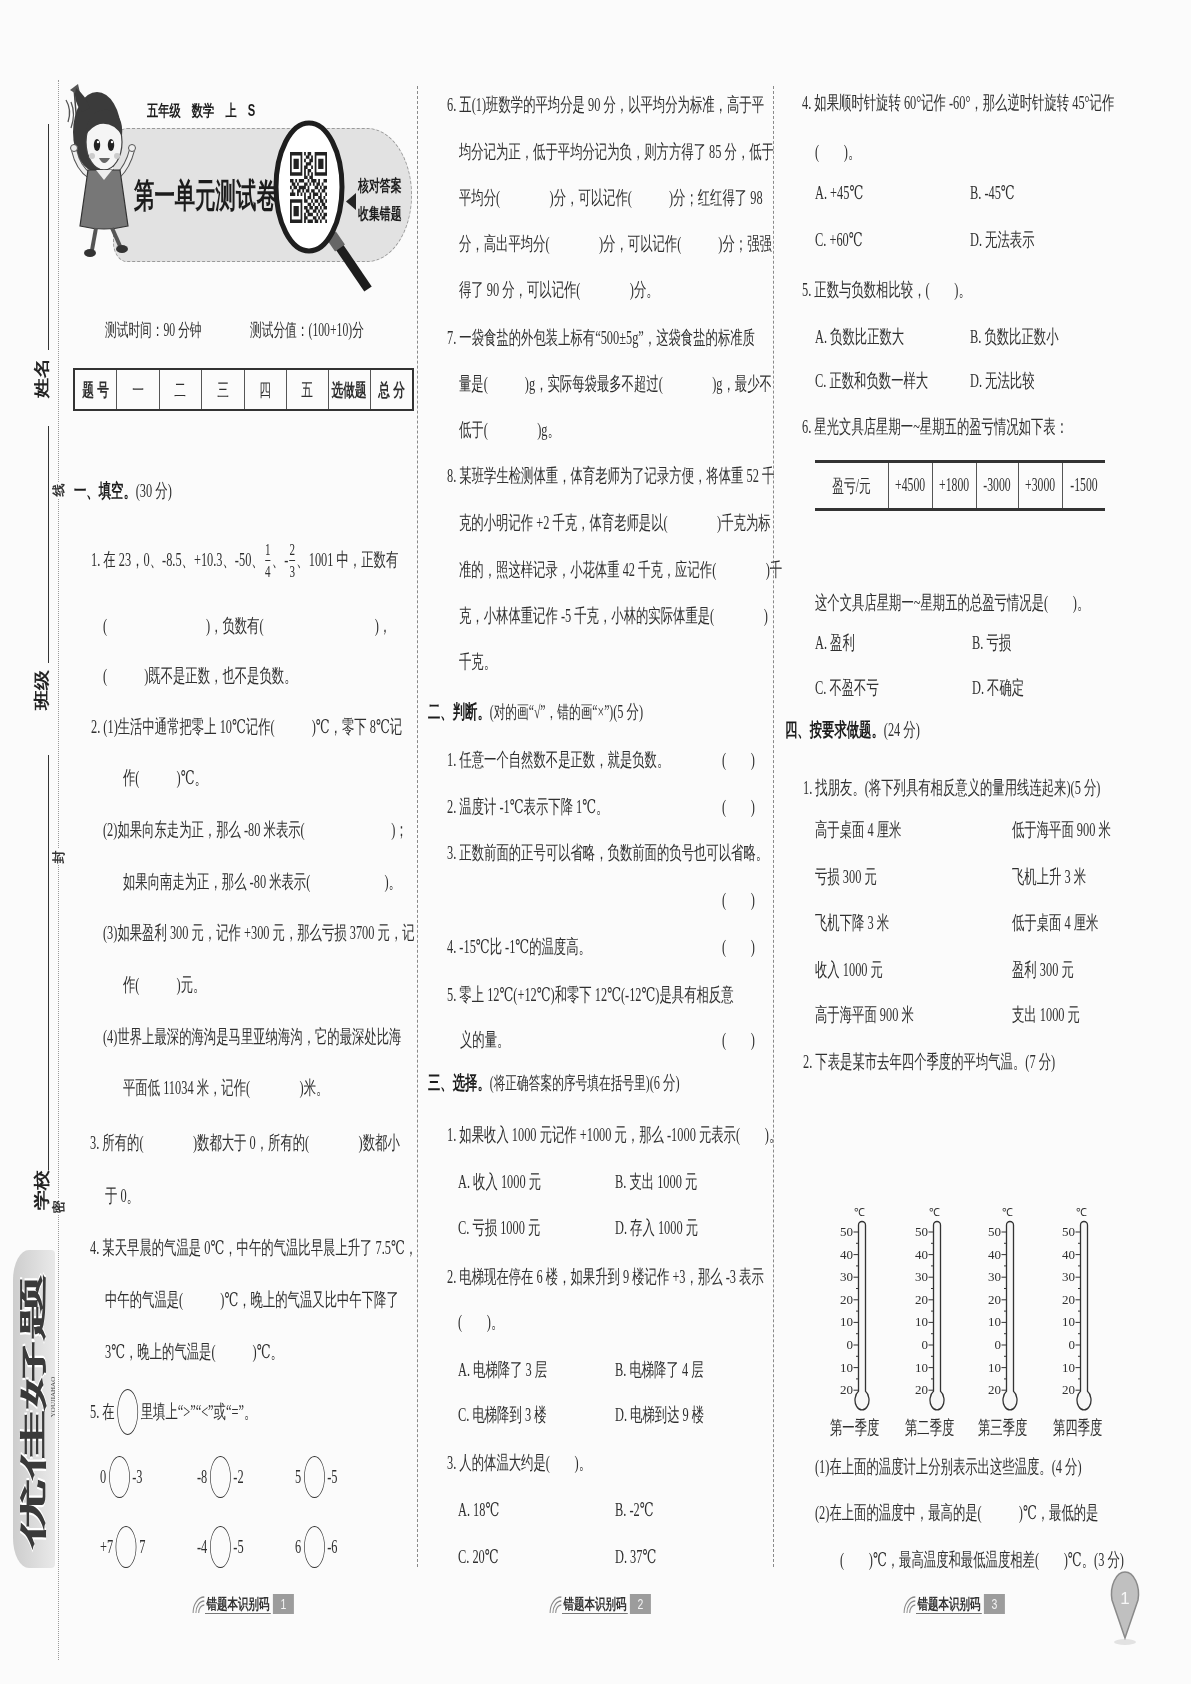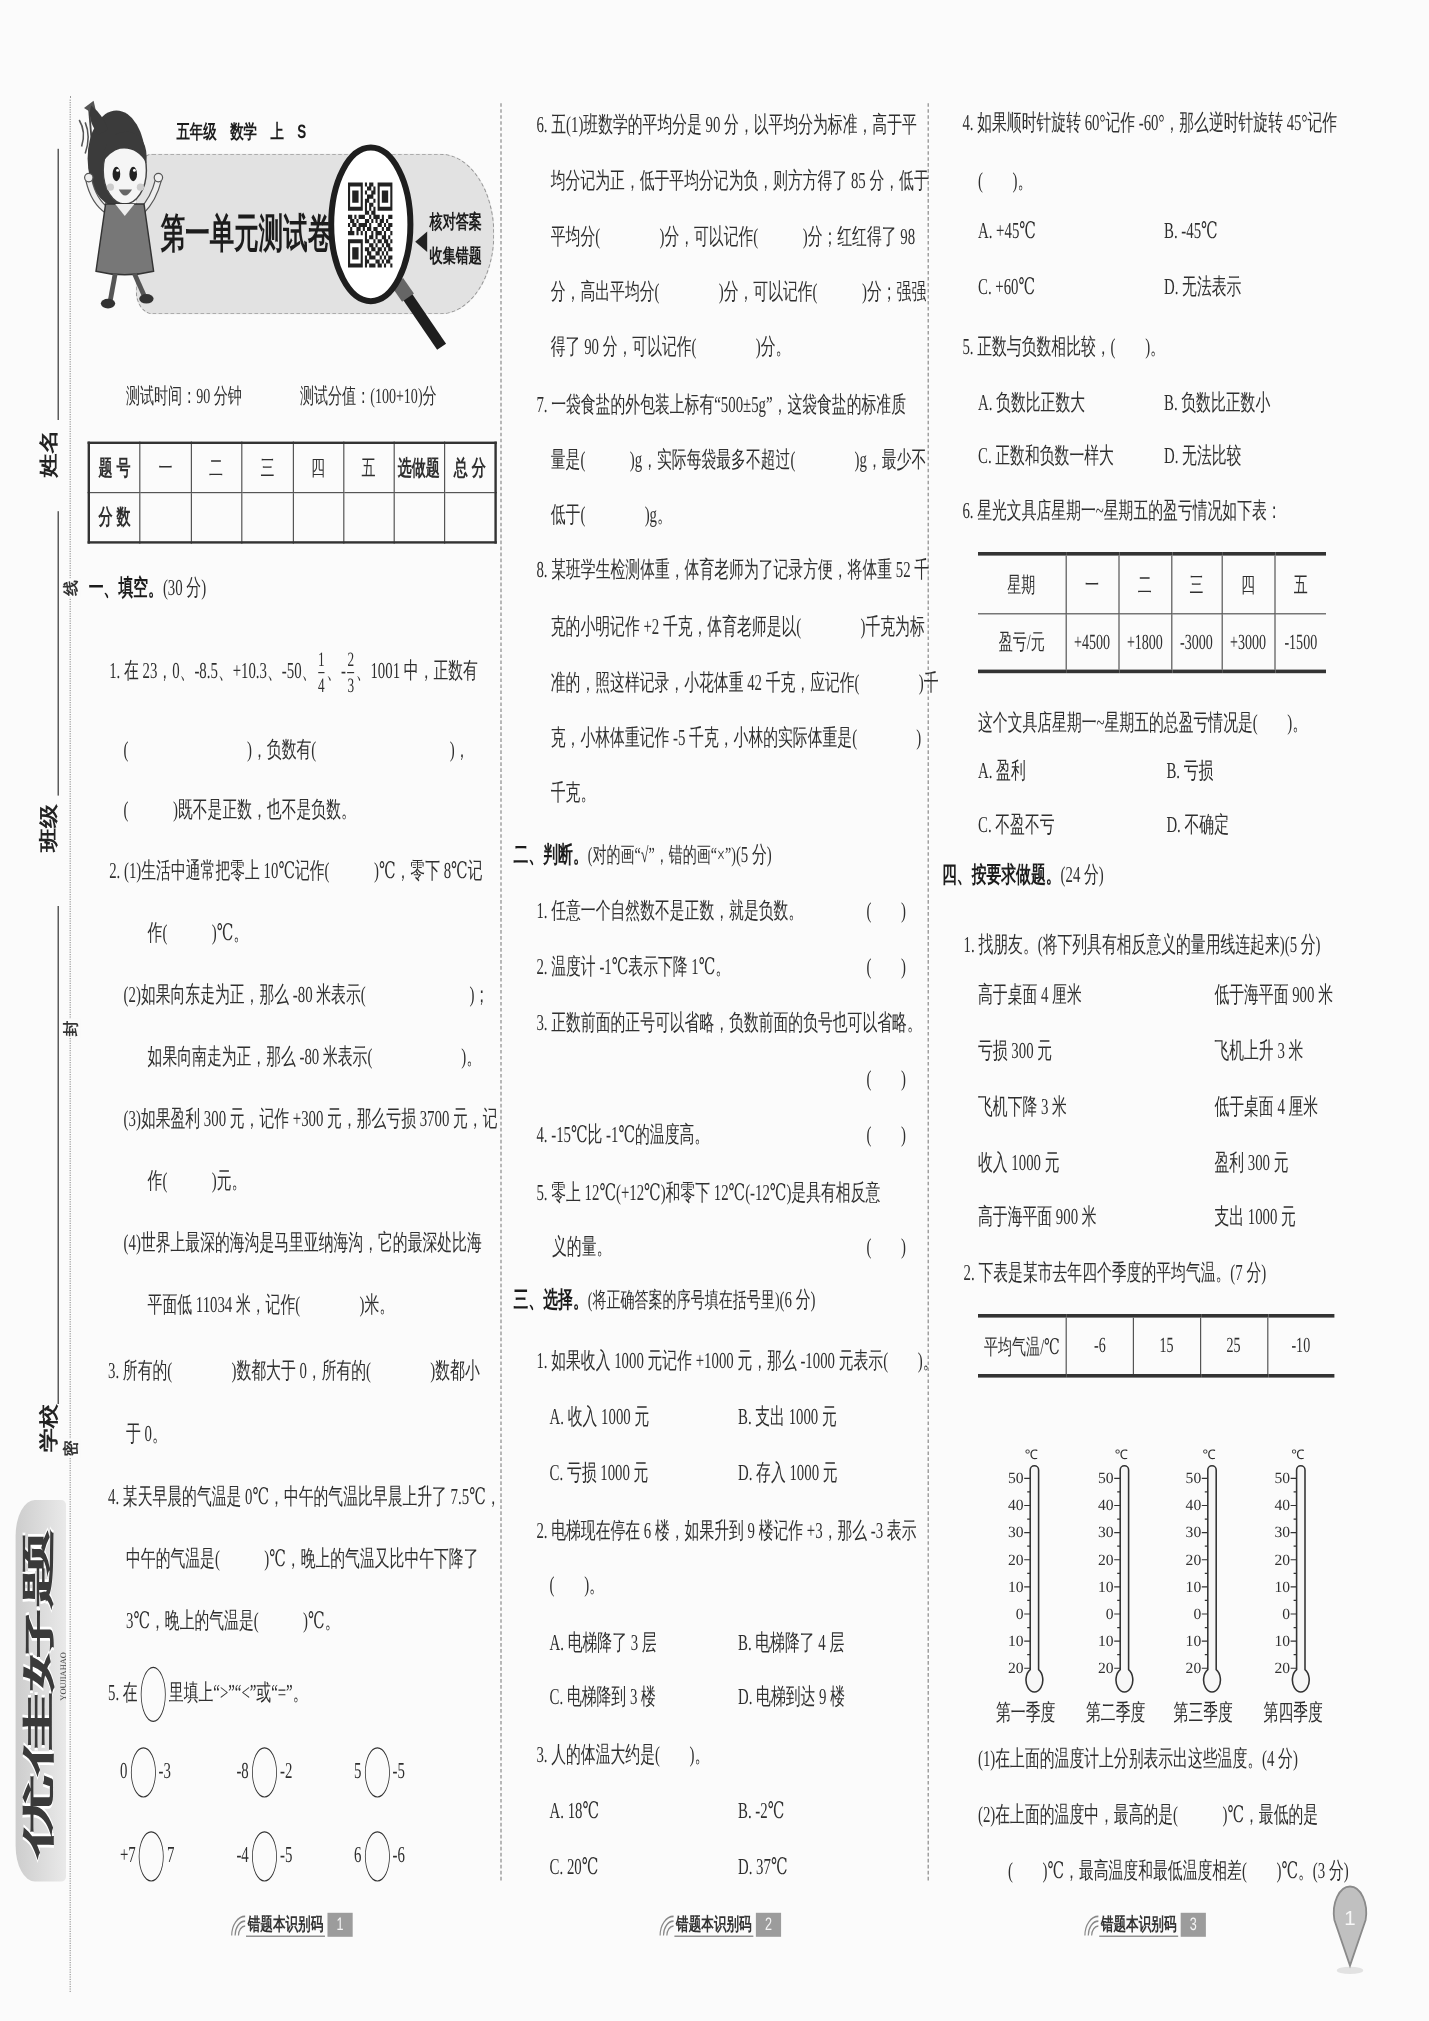--- a/index.html
+++ b/index.html
@@ -159,34 +159,20 @@
           <div class="cell">
             <span class="b">选做题</span>
           </div>
         </td>
     <td>
           <div class="cell">
             <span class="b">总 分</span>
           </div>
         </td>
   </tr>
-  <tr style="height:42px">
-    <td>
-          <div class="cell">
-            <span class="b">分 数</span>
-          </div>
-        </td>
-    <td></td>
-        <td></td>
-        <td></td>
-        <td></td>
-        <td></td>
-        <td></td>
-        <td></td>
-  </tr>
 </tbody>
   </table>
 
 <div class="ln hd" style="left:74px;top:480px"><b>一、填空。</b><span>(30 分)</span></div>
 
 <div class="ln fl" style="left:91px;top:538px;height:44px">
     <span>1. 在 23，0、-8.5、+10.3、-50、</span>
     <span class="frac"><span>1</span><span class="fbar"></span><span>4</span></span>
     <span>、-</span>
     <span class="frac"><span>2</span><span class="fbar"></span><span>3</span></span>
@@ -313,52 +299,20 @@
 <table class="tbl t2" style="left:815px;top:460px;width:290px">
   <colgroup>
       <col style="width:73px">
       <col style="width:44px">
       <col style="width:44px">
       <col style="width:42px">
       <col style="width:44px">
       <col style="width:43px">
     </colgroup>
   <tbody>
-      <tr style="height:50px">
-    <td>
-          <div class="cell">
-            <span>星期</span>
-          </div>
-        </td>
-    <td>
-          <div class="cell">
-            <span>一</span>
-          </div>
-        </td>
-    <td>
-          <div class="cell">
-            <span>二</span>
-          </div>
-        </td>
-    <td>
-          <div class="cell">
-            <span>三</span>
-          </div>
-        </td>
-    <td>
-          <div class="cell">
-            <span>四</span>
-          </div>
-        </td>
-    <td>
-          <div class="cell">
-            <span>五</span>
-          </div>
-        </td>
-  </tr>
   <tr style="height:48px">
     <td>
           <div class="cell">
             <span>盈亏/元</span>
           </div>
         </td>
     <td>
           <div class="cell">
             <span>+4500</span>
           </div>
@@ -408,47 +362,20 @@
 <div class="ln" style="left:803px;top:1051px">2. 下表是某市去年四个季度的平均气温。(7 分)</div>
 <table class="tbl t2" style="left:815px;top:1095px;width:297px">
   <colgroup>
       <col style="width:73px">
       <col style="width:56px">
       <col style="width:56px">
       <col style="width:56px">
       <col style="width:56px">
     </colgroup>
   <tbody>
-  <tr style="height:50px">
-    <td>
-          <div class="cell">
-            <span>平均气温/℃</span>
-          </div>
-        </td>
-    <td>
-          <div class="cell">
-            <span>-6</span>
-          </div>
-        </td>
-    <td>
-          <div class="cell">
-            <span>15</span>
-          </div>
-        </td>
-    <td>
-          <div class="cell">
-            <span>25</span>
-          </div>
-        </td>
-    <td>
-          <div class="cell">
-            <span>-10</span>
-          </div>
-        </td>
-  </tr>
 </tbody>
   </table>
 
 <svg class="thermo" width="320" height="220" viewBox="0 0 320 220">
   <g transform="translate(62 0)">
     <text class="tu" x="-8" y="16">℃</text>
     <path class="tube" d="M3.5 191.3V25A3.5 3.5 0 0 0 -3.5 25V191.3A7 10 0 1 0 3.5 191.3Z"></path>
     <path class="ticks" d="M-8.5 32H-3.5M-6 43.3H-3.5M-8.5 54.6H-3.5M-6 65.9H-3.5M-8.5 77.2H-3.5M-6 88.5H-3.5M-8.5 99.8H-3.5M-6 111.1H-3.5M-8.5 122.4H-3.5M-6 133.7H-3.5M-8.5 145H-3.5M-6 156.3H-3.5M-8.5 167.6H-3.5M-6 178.9H-3.5M-8.5 190.2H-3.5"></path>
     <text class="tl" x="-9" y="36">50</text>
     <text class="tl" x="-9" y="58.6">40</text>

